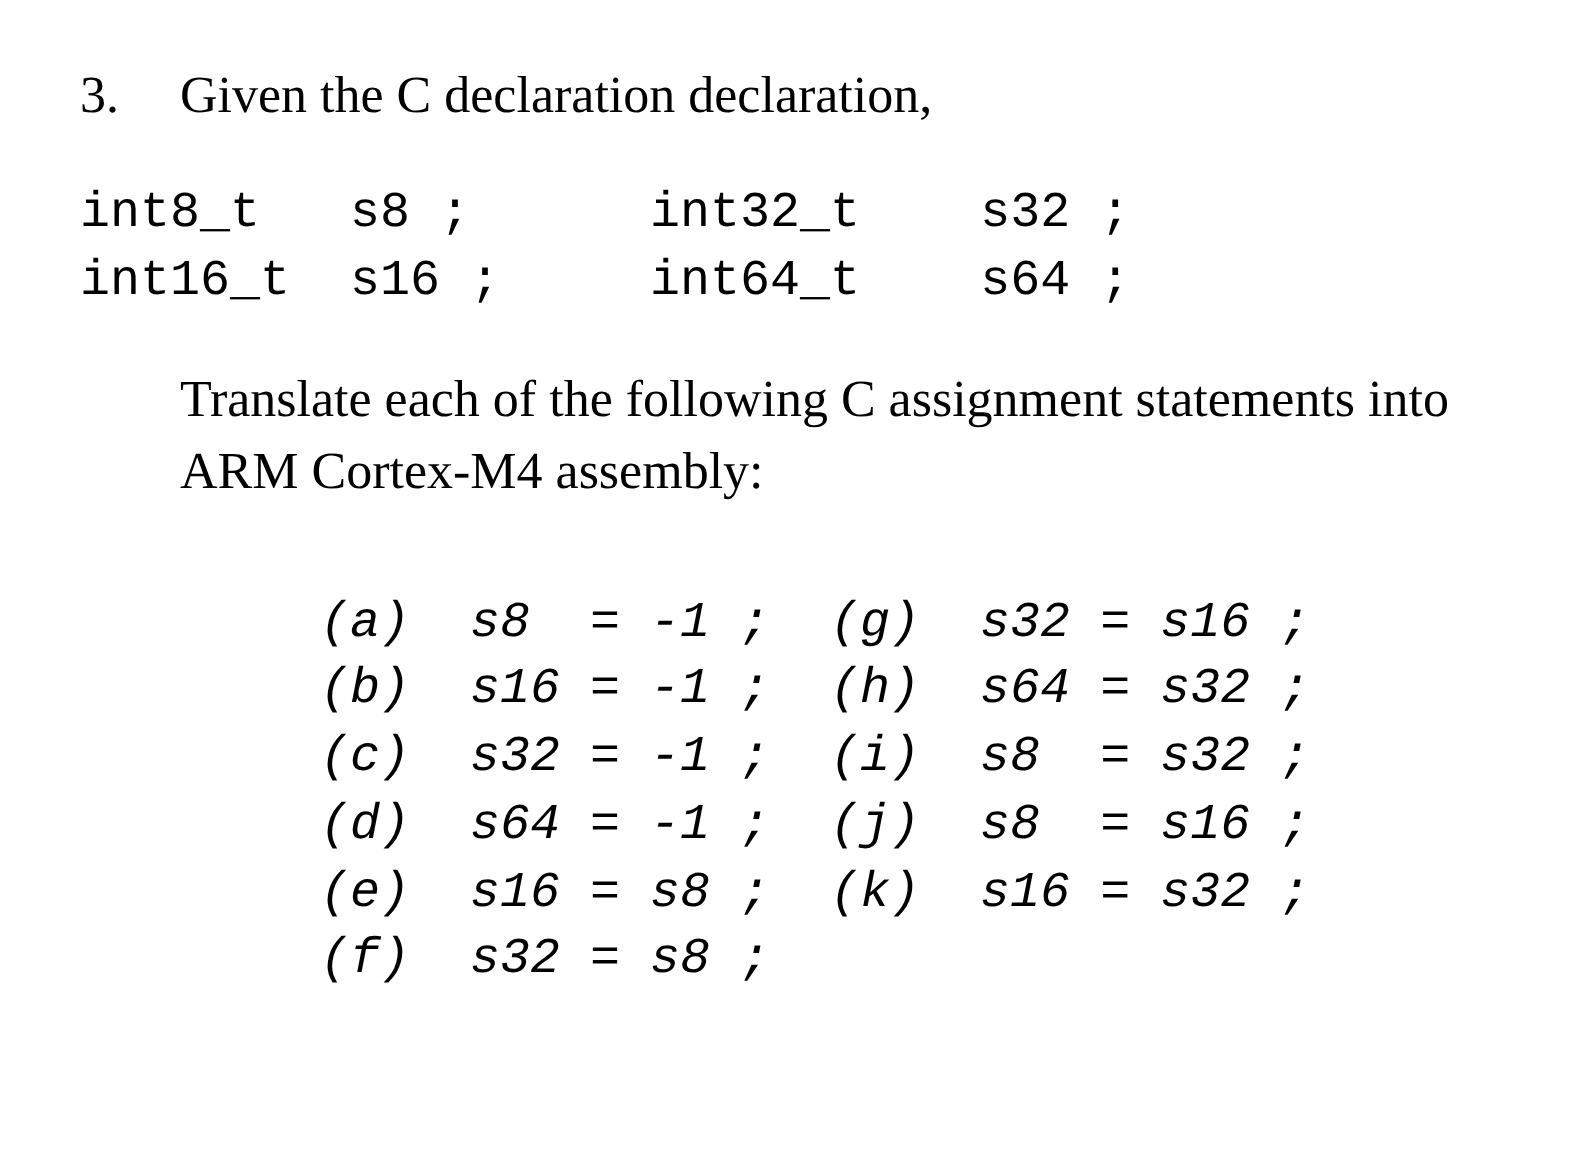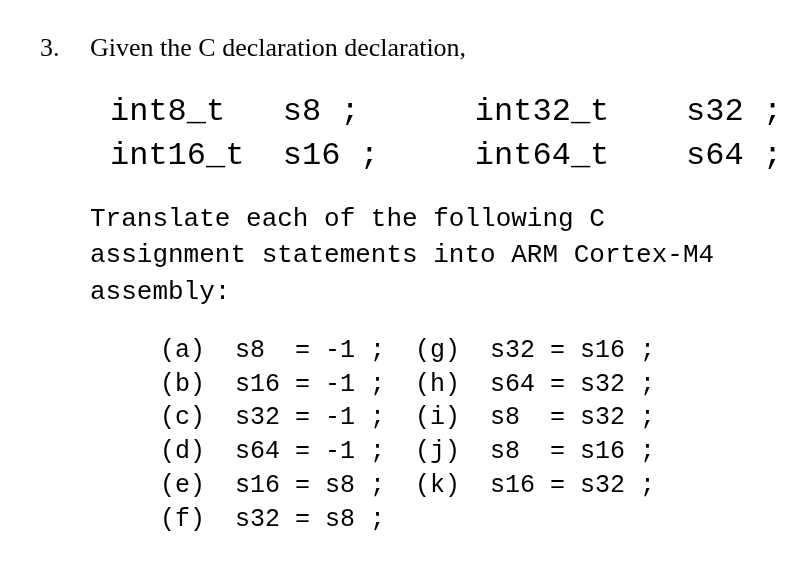--- a/index.html
+++ b/index.html
@@ -23,38 +23,37 @@
     }
     .question-number {
       width: 50px;
       flex-shrink: 0;
     }
     .question-text {
       flex: 1;
     }
     .code-block {
       font-family: 'Courier New', Courier, monospace;
-      font-size: 32px;
-      margin-left: 70px;
+      font-size: 25px;
       margin-bottom: 24px;
       white-space: pre;
       line-height: 1.35;
     }
     .instruction {
       margin-left: 50px;
-      margin-bottom: 24px;
+      margin-bottom: 40px;
       line-height: 1.4;
-      font-family: Liberation Mono, monospace;
     }
     .sub-block {
       font-family: 'Courier New', Courier, monospace;
       font-size: 25px;
       margin-left: 120px;
       white-space: pre;
       line-height: 1.35;
+      font-style: italic;
     }
   </style>
 </head>
 <body>
 
 <div class="question-line">
   <div class="question-number">3.</div>
   <div class="question-text">Given the C declaration declaration,</div>
 </div>
 

